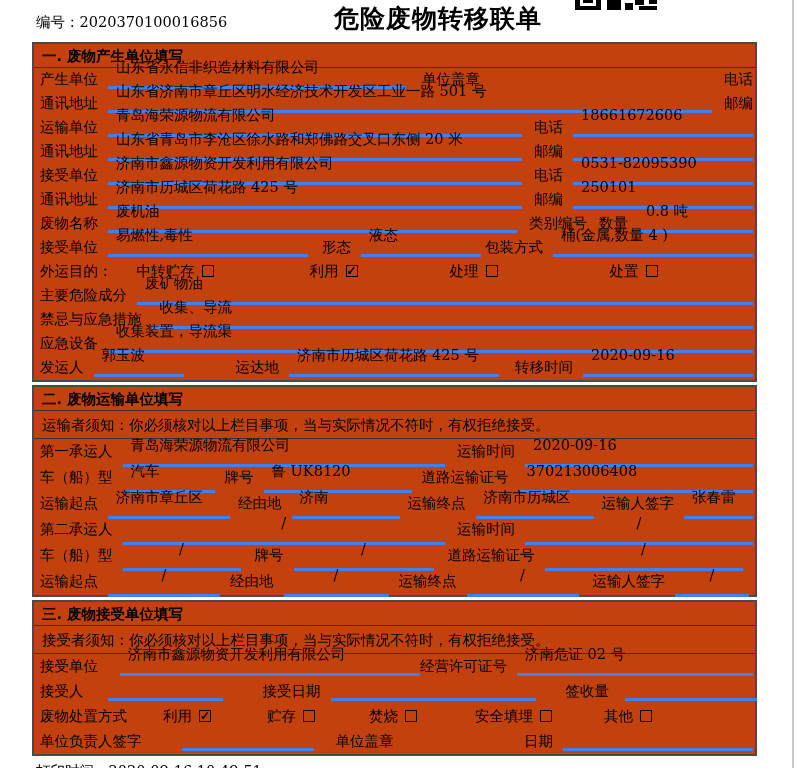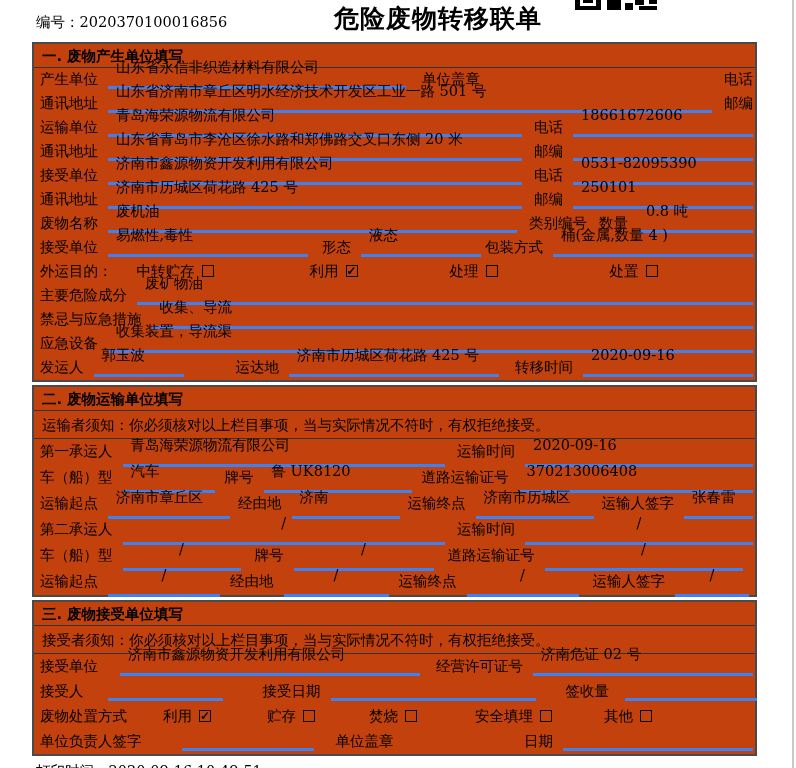--- a/index.html
+++ b/index.html
@@ -225,21 +225,21 @@
     </div>
   </div>
 
   <div class="box s3">
     <div class="sechead">三. 废物接受单位填写</div>
     <div class="note">接受者须知：你必须核对以上栏目事项，当与实际情况不符时，有权拒绝接受。</div>
 
     <div class="r">
       <span class="lbl">接受单位</span>
       <span class="u" style="flex:0 0 300px;margin-left:22px">济南市鑫源物资开发利用有限公司</span>
-      <span class="lbl" style="margin-left:16px">经营许可证号</span>
+      <span class="lbl" style="">经营许可证号</span>
       <span class="u" style="flex:1">济南危证 02 号</span>
     </div>
 
     <div class="r">
       <span class="lbl">接受人</span>
       <span class="u" style="flex:0 0 115px;margin-left:24px"></span>
       <span class="lbl" style="margin-left:40px">接受日期</span>
       <span class="u" style="flex:0 0 205px"></span>
       <span class="lbl" style="margin-left:30px">签收量</span>
       <span class="u" style="flex:0 0 132px;margin-left:16px"></span>

